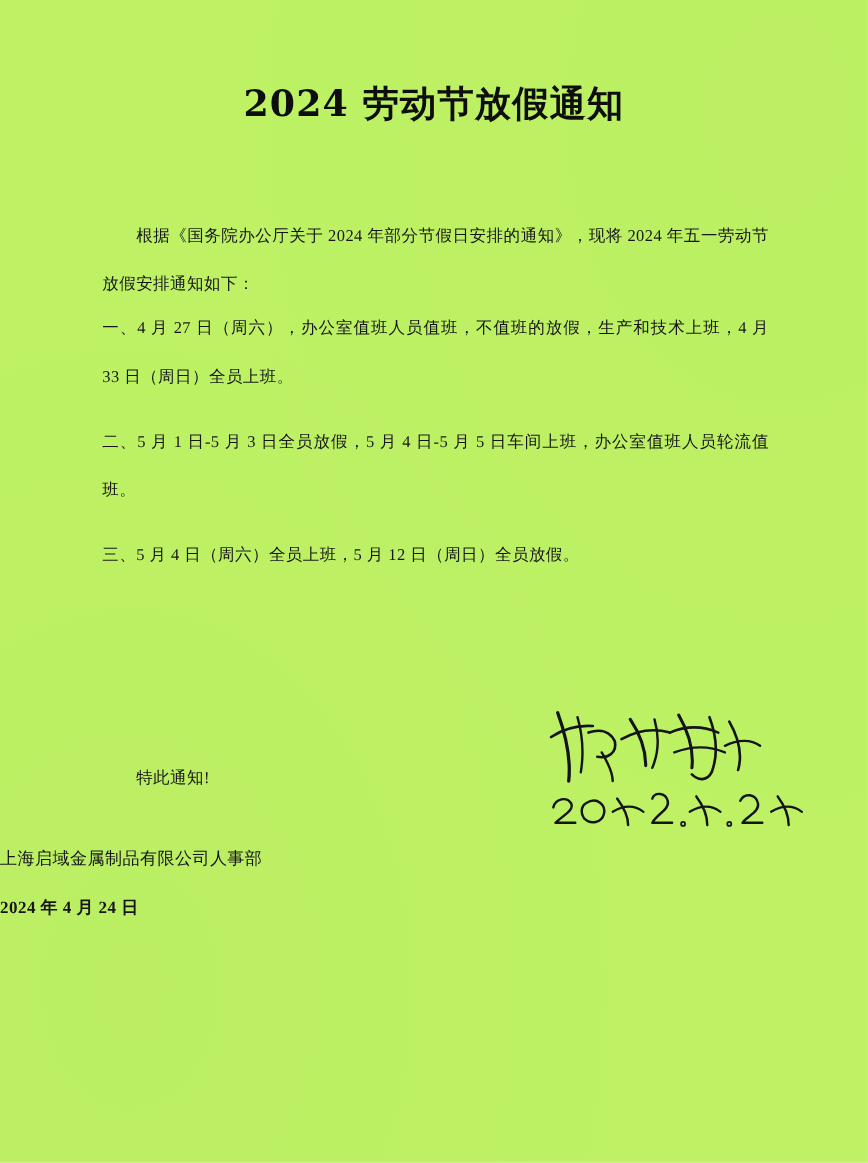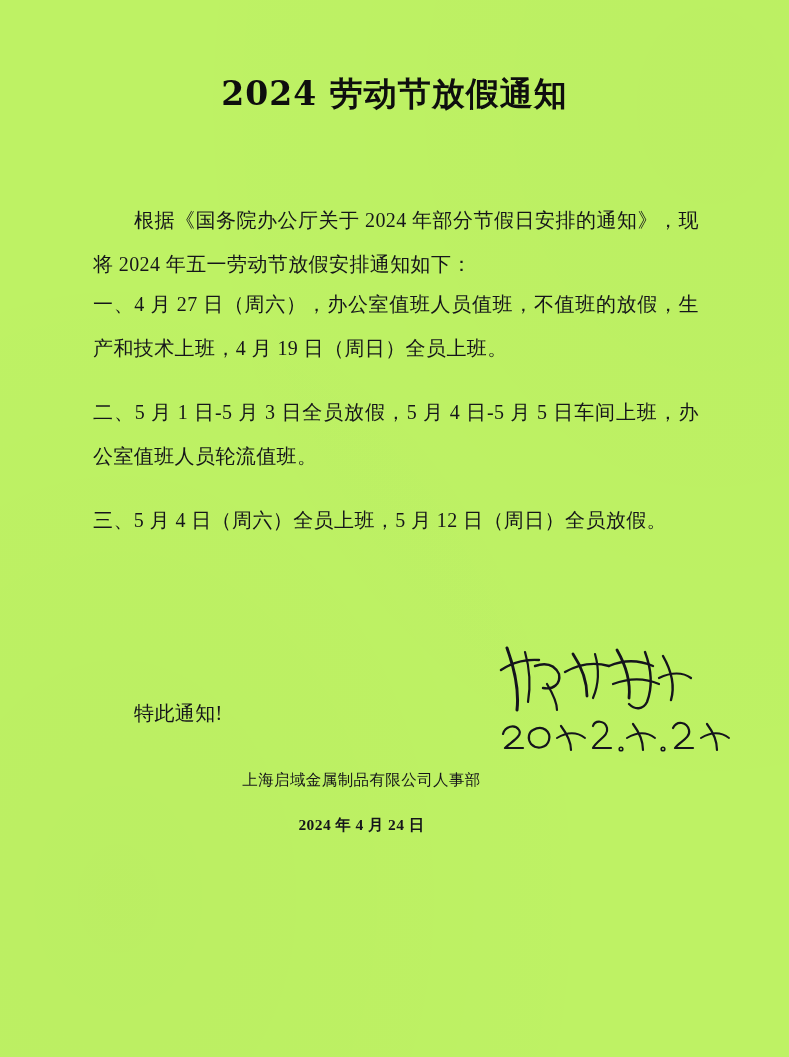--- a/index.html
+++ b/index.html
@@ -41,21 +41,21 @@
     letter-spacing: 1px;
     font-family: "DejaVu Serif", "Liberation Serif", serif;
     color: #0e0e0e;
   }
   .body-block {
     position: absolute;
     left: 93px;
     width: 606px;
   }
   .para {
-    font-size: 20px;
+    font-size: 15px;
     line-height: 44px;
     text-align: justify;
     color: #15151a;
     letter-spacing: 0.4px;
   }
   .indent {
     text-indent: 2.05em;
   }
   #intro-block { top: 178px; }
   #items-block { top: 262px; }
@@ -68,41 +68,41 @@
     top: 640px;
     width: 270px;
     height: 120px;
   }
   .sig-svg { display: block; }
 
   .signer-line {
     position: absolute;
     left: 0;
     width: 723px;
-    text-align: center;
+    text-align: left;
     font-size: 15.5px;
     color: #15151a;
     letter-spacing: 0.4px;
   }
   #signer-name { top: 770px; }
   #signer-date { top: 815px; font-weight: bold; }
 </style>
 </head>
 <body>
 
 <div class="page">
 
   <div class="doc-title">2024 劳动节放假通知</div>
 
   <div class="body-block" id="intro-block">
     <p class="para indent">根据《国务院办公厅关于 2024 年部分节假日安排的通知》，现将 2024 年五一劳动节放假安排通知如下：</p>
   </div>
 
   <div class="body-block" id="items-block">
-    <p class="para">一、4 月 27 日（周六），办公室值班人员值班，不值班的放假，生产和技术上班，4 月 19 日（周日）全员上班。</p>
+    <p class="para">一、4 月 27 日（周六），办公室值班人员值班，不值班的放假，生产和技术上班，4 月 33 日（周日）全员上班。</p>
     <p class="para">二、5 月 1 日-5 月 3 日全员放假，5 月 4 日-5 月 5 日车间上班，办公室值班人员轮流值班。</p>
     <p class="para">三、5 月 4 日（周六）全员上班，5 月 12 日（周日）全员放假。</p>
   </div>
 
 
   <div class="body-block" id="closing-block">
     <p class="para indent">特此通知!</p>
   </div>
 
   <div class="signature-area">

